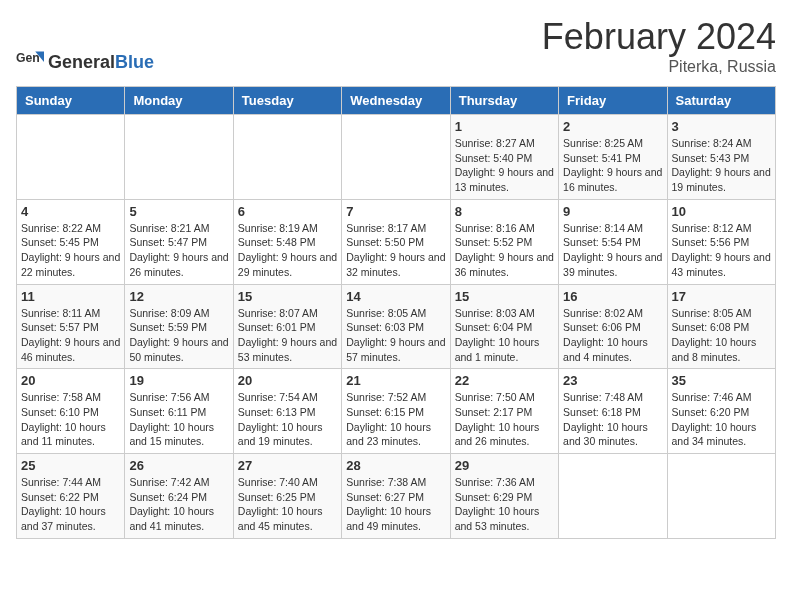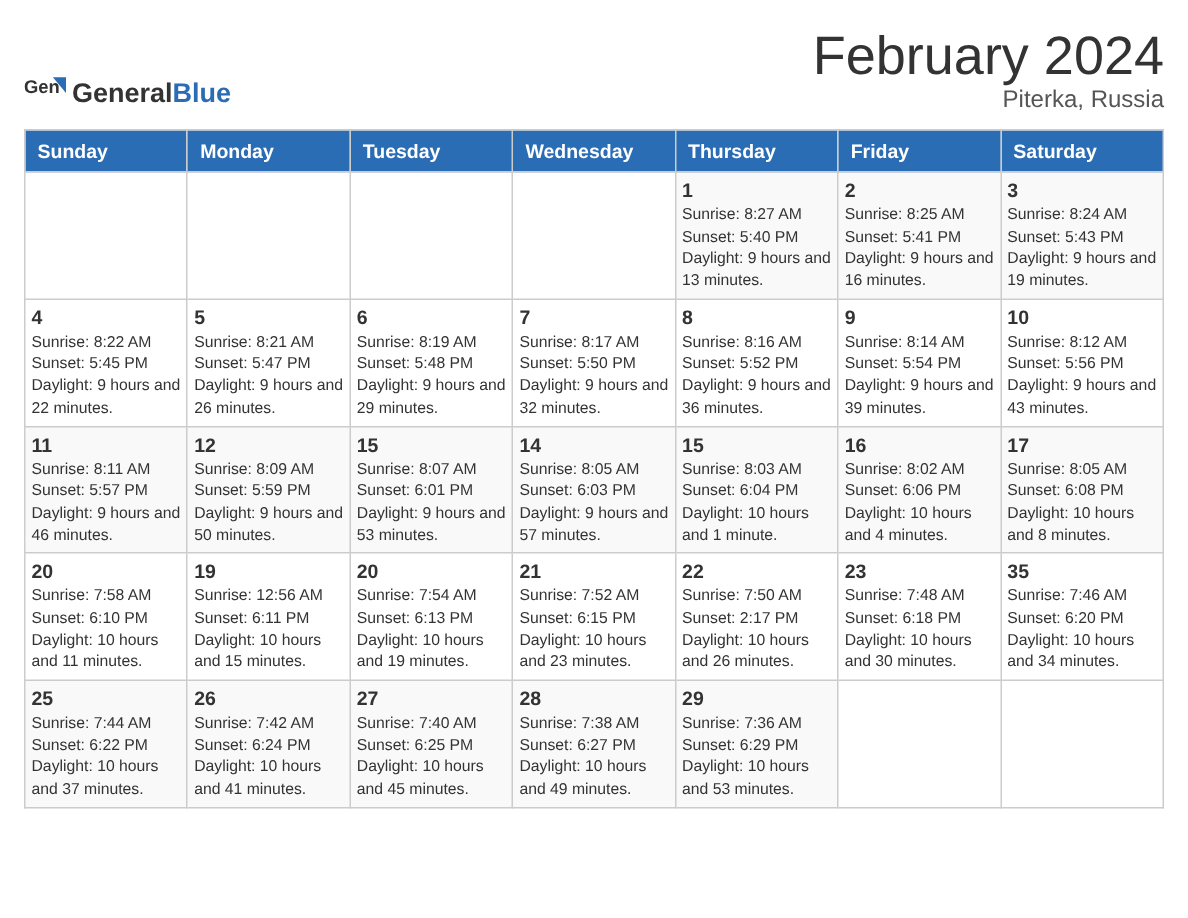--- a/index.html
+++ b/index.html
@@ -232,21 +232,21 @@
       <tr>
         <td>
           <div class="day-number">20</div>
           <div class="day-detail">Sunrise: 7:58 AM
 Sunset: 6:10 PM
 Daylight: 10 hours
 and 11 minutes.</div>
         </td>
         <td>
           <div class="day-number">19</div>
-          <div class="day-detail">Sunrise: 12:56 AM
+          <div class="day-detail">Sunrise: 7:56 AM
 Sunset: 6:11 PM
 Daylight: 10 hours
 and 15 minutes.</div>
         </td>
         <td>
           <div class="day-number">20</div>
           <div class="day-detail">Sunrise: 7:54 AM
 Sunset: 6:13 PM
 Daylight: 10 hours
 and 19 minutes.</div>

